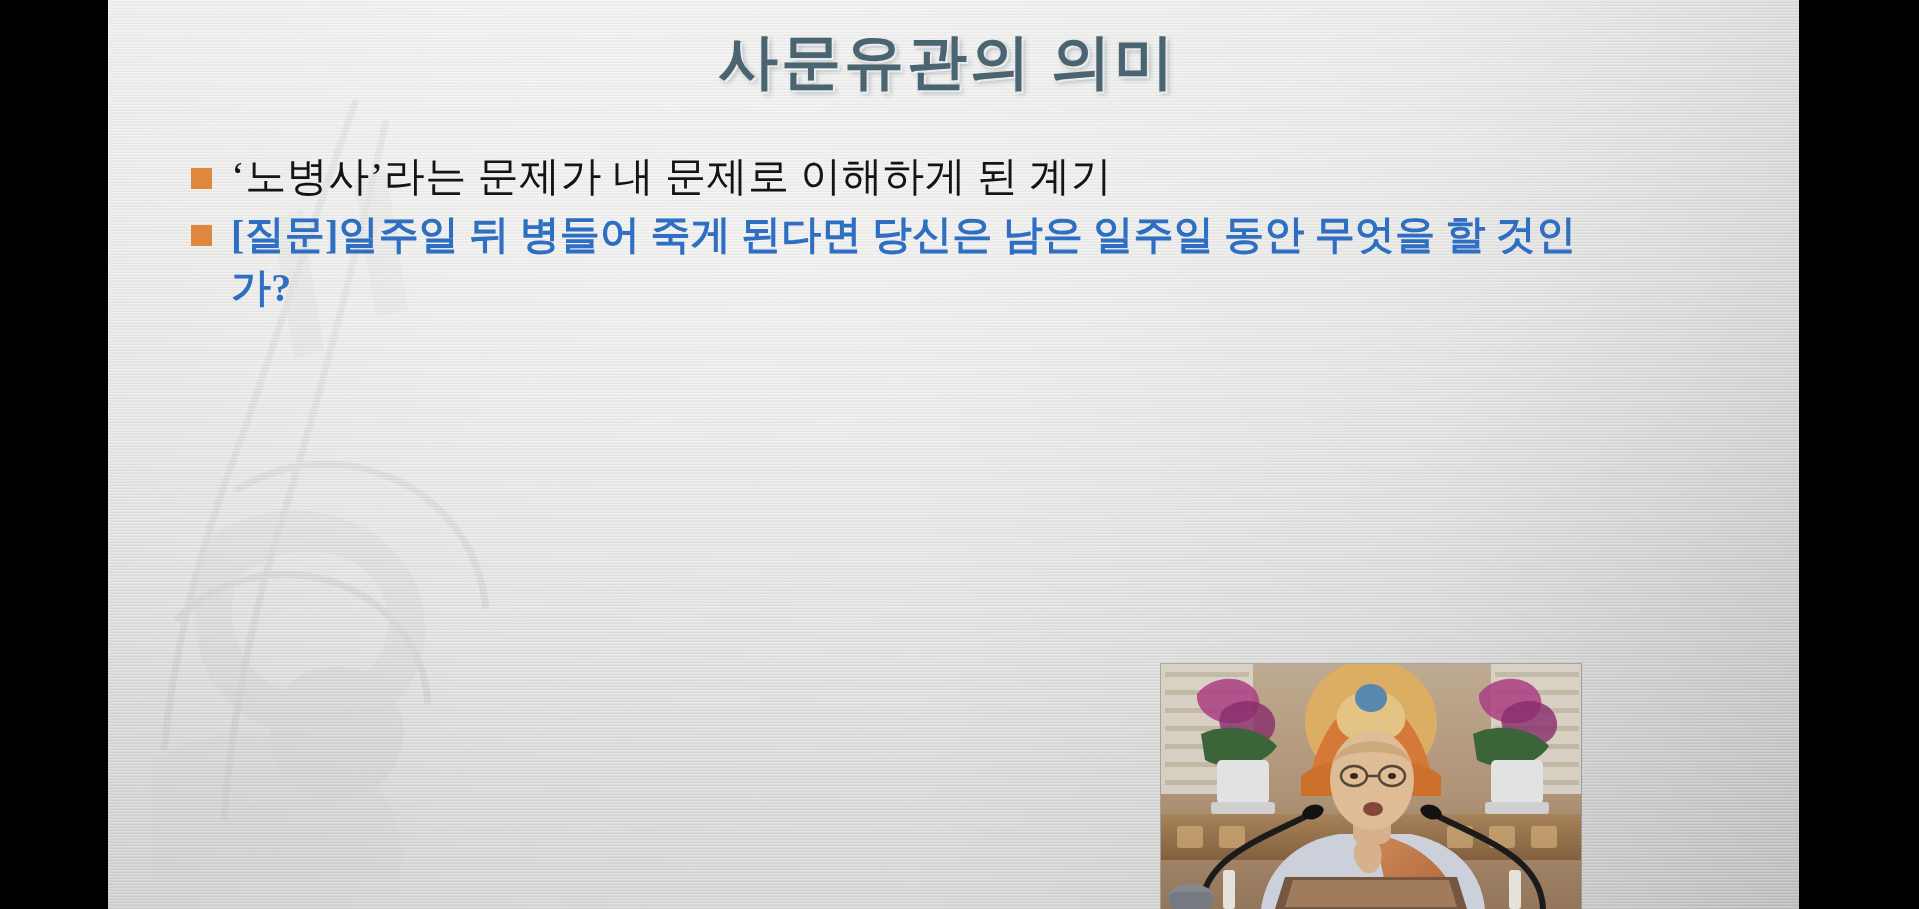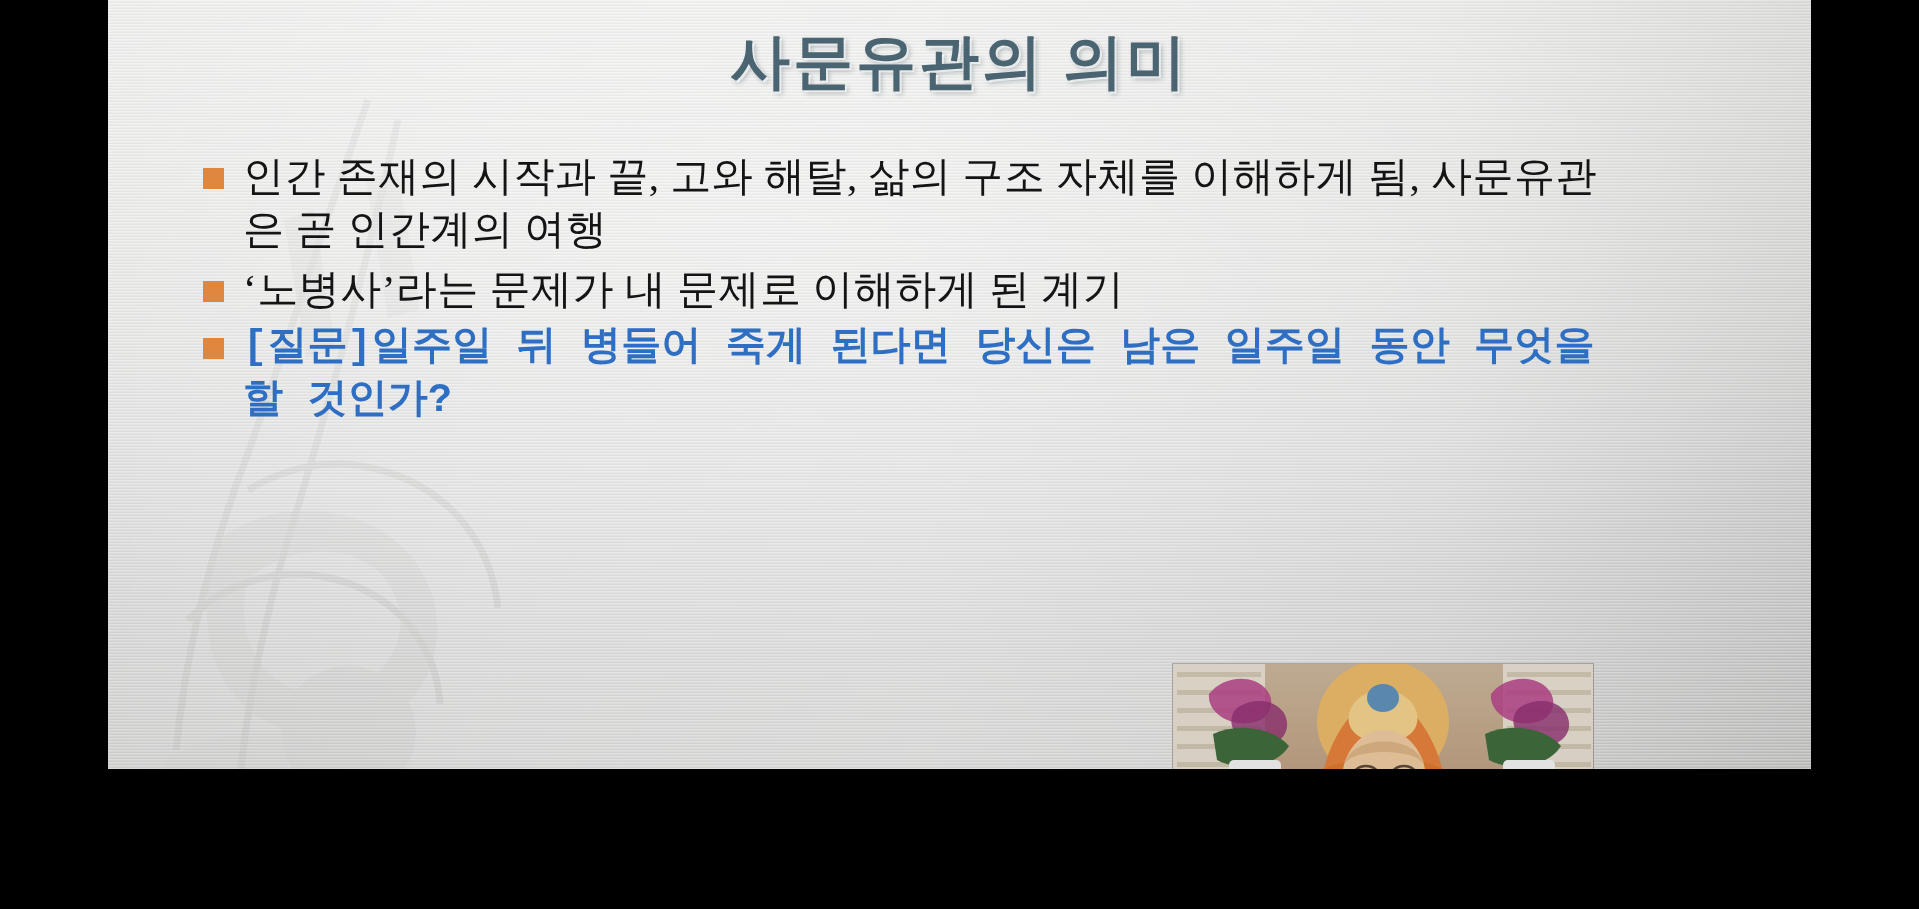--- a/index.html
+++ b/index.html
@@ -29,24 +29,24 @@
     height: 909px;
     background: #000000;
     z-index: 40;
   }
   .bar-left  { left: 0;  width: 108px; }
   .bar-right { right: 0; width: 108px; }
 
   
   #slide {
     position: absolute;
-    left: 108px;
+    left: 96px;
     top: 0;
     width: 1703px;
-    height: 769px;
+    height: 909px;
     background:
       linear-gradient(90deg,
         rgba(255,255,255,0.00) 0%,
         rgba(255,255,255,0.22) 22%,
         rgba(255,255,255,0.30) 48%,
         rgba(255,255,255,0.12) 78%,
         rgba(0,0,0,0.05) 100%),
       linear-gradient(180deg, #e9e9e7 0%, #e3e3e1 32%, #dedede 62%, #d4d4d3 100%);
     overflow: hidden;
   }
@@ -138,21 +138,21 @@
     font-size: 41px;
     line-height: 1.30;
     letter-spacing: 0.5px;
   }
 
   
   .q-row { margin-top: 74px; }
   .q-row .marker { margin-top: 16px; }
   .q-row .btext {
     color: #2e6fc4;
-    font-family: Liberation Mono, monospace;
+    font-family: Liberation Serif, serif;
     font-weight: bold;
     font-size: 40px;
     line-height: 1.32;
     letter-spacing: 0.2px;
   }
 
   
   #video-overlay {
     position: absolute;
     left: 1065px;
@@ -198,24 +198,20 @@
         </g>
       </svg>
     </div>
 
     <div id="wash"></div>
 
     <div id="title">사문유관의 의미</div>
 
     <div id="body-block">
 
-      <div class="bullet-row">
-        <span class="marker"></span>
-        <span class="btext">인간 존재의 시작과 끝, 고와 해탈, 삶의 구조 자체를 이해하게 됨, 사문유관은 곧 인간계의 여행</span>
-      </div>
 
       <div class="bullet-row">
         <span class="marker"></span>
         <span class="btext">‘노병사’라는 문제가 내 문제로 이해하게 된 계기</span>
       </div>
 
 
       <div class="bullet-row q-row">
         <span class="marker"></span>
         <span class="btext">[질문]일주일 뒤 병들어 죽게 된다면 당신은 남은 일주일 동안 무엇을 할 것인가?</span>

